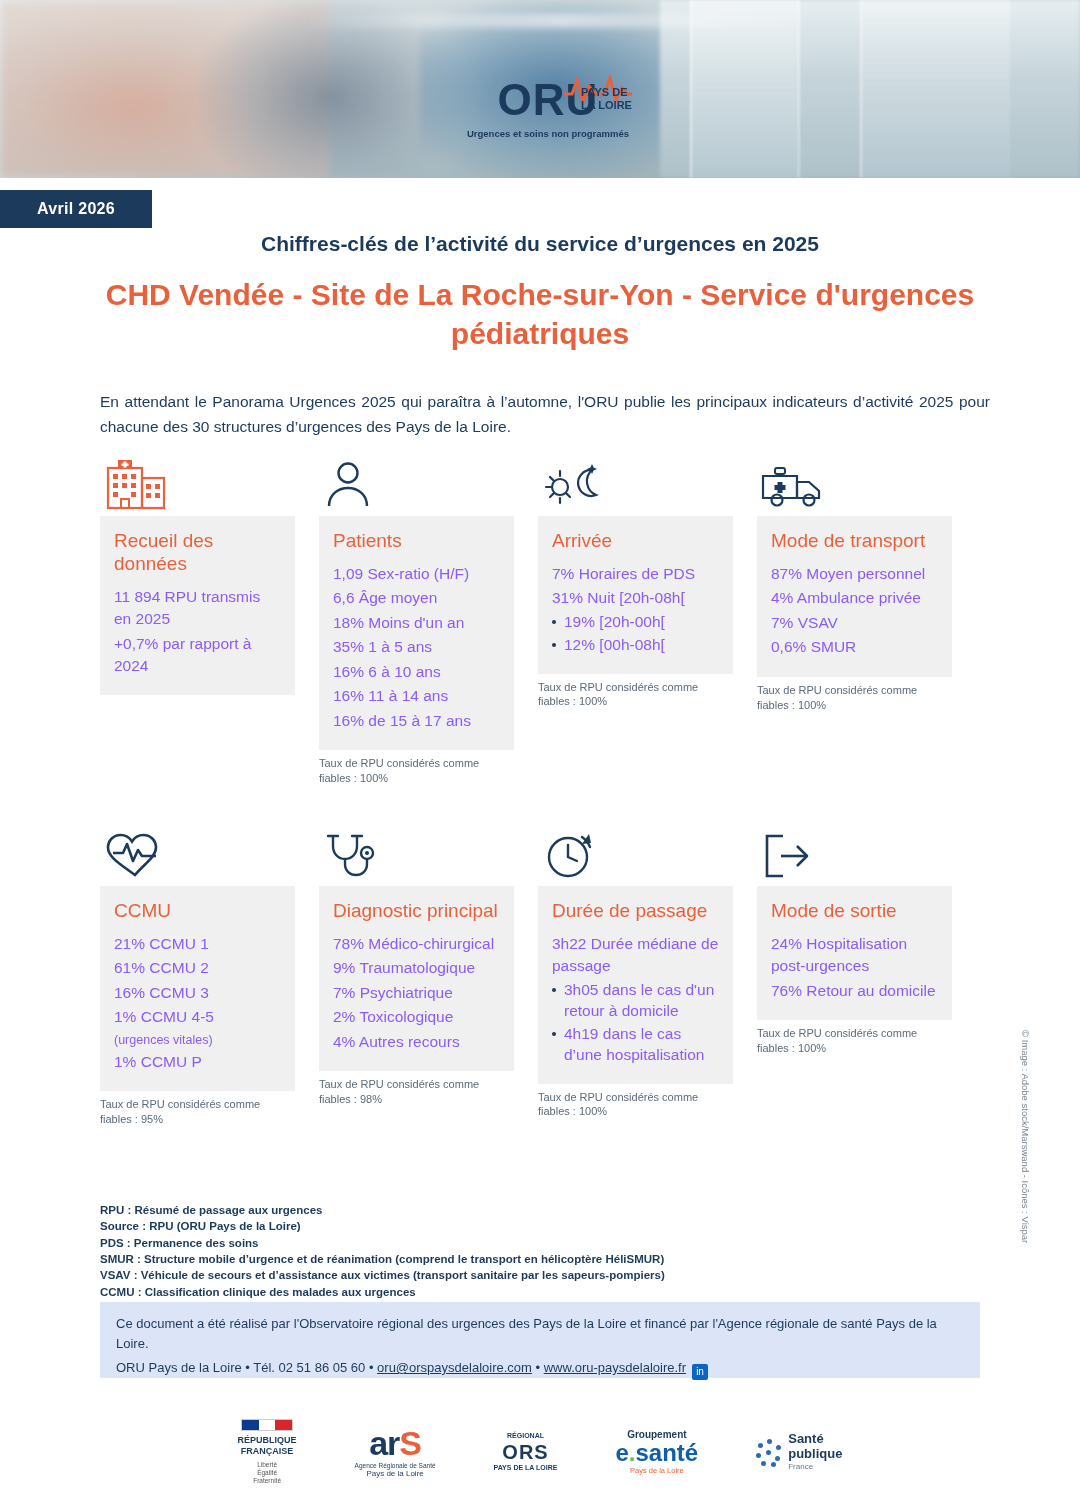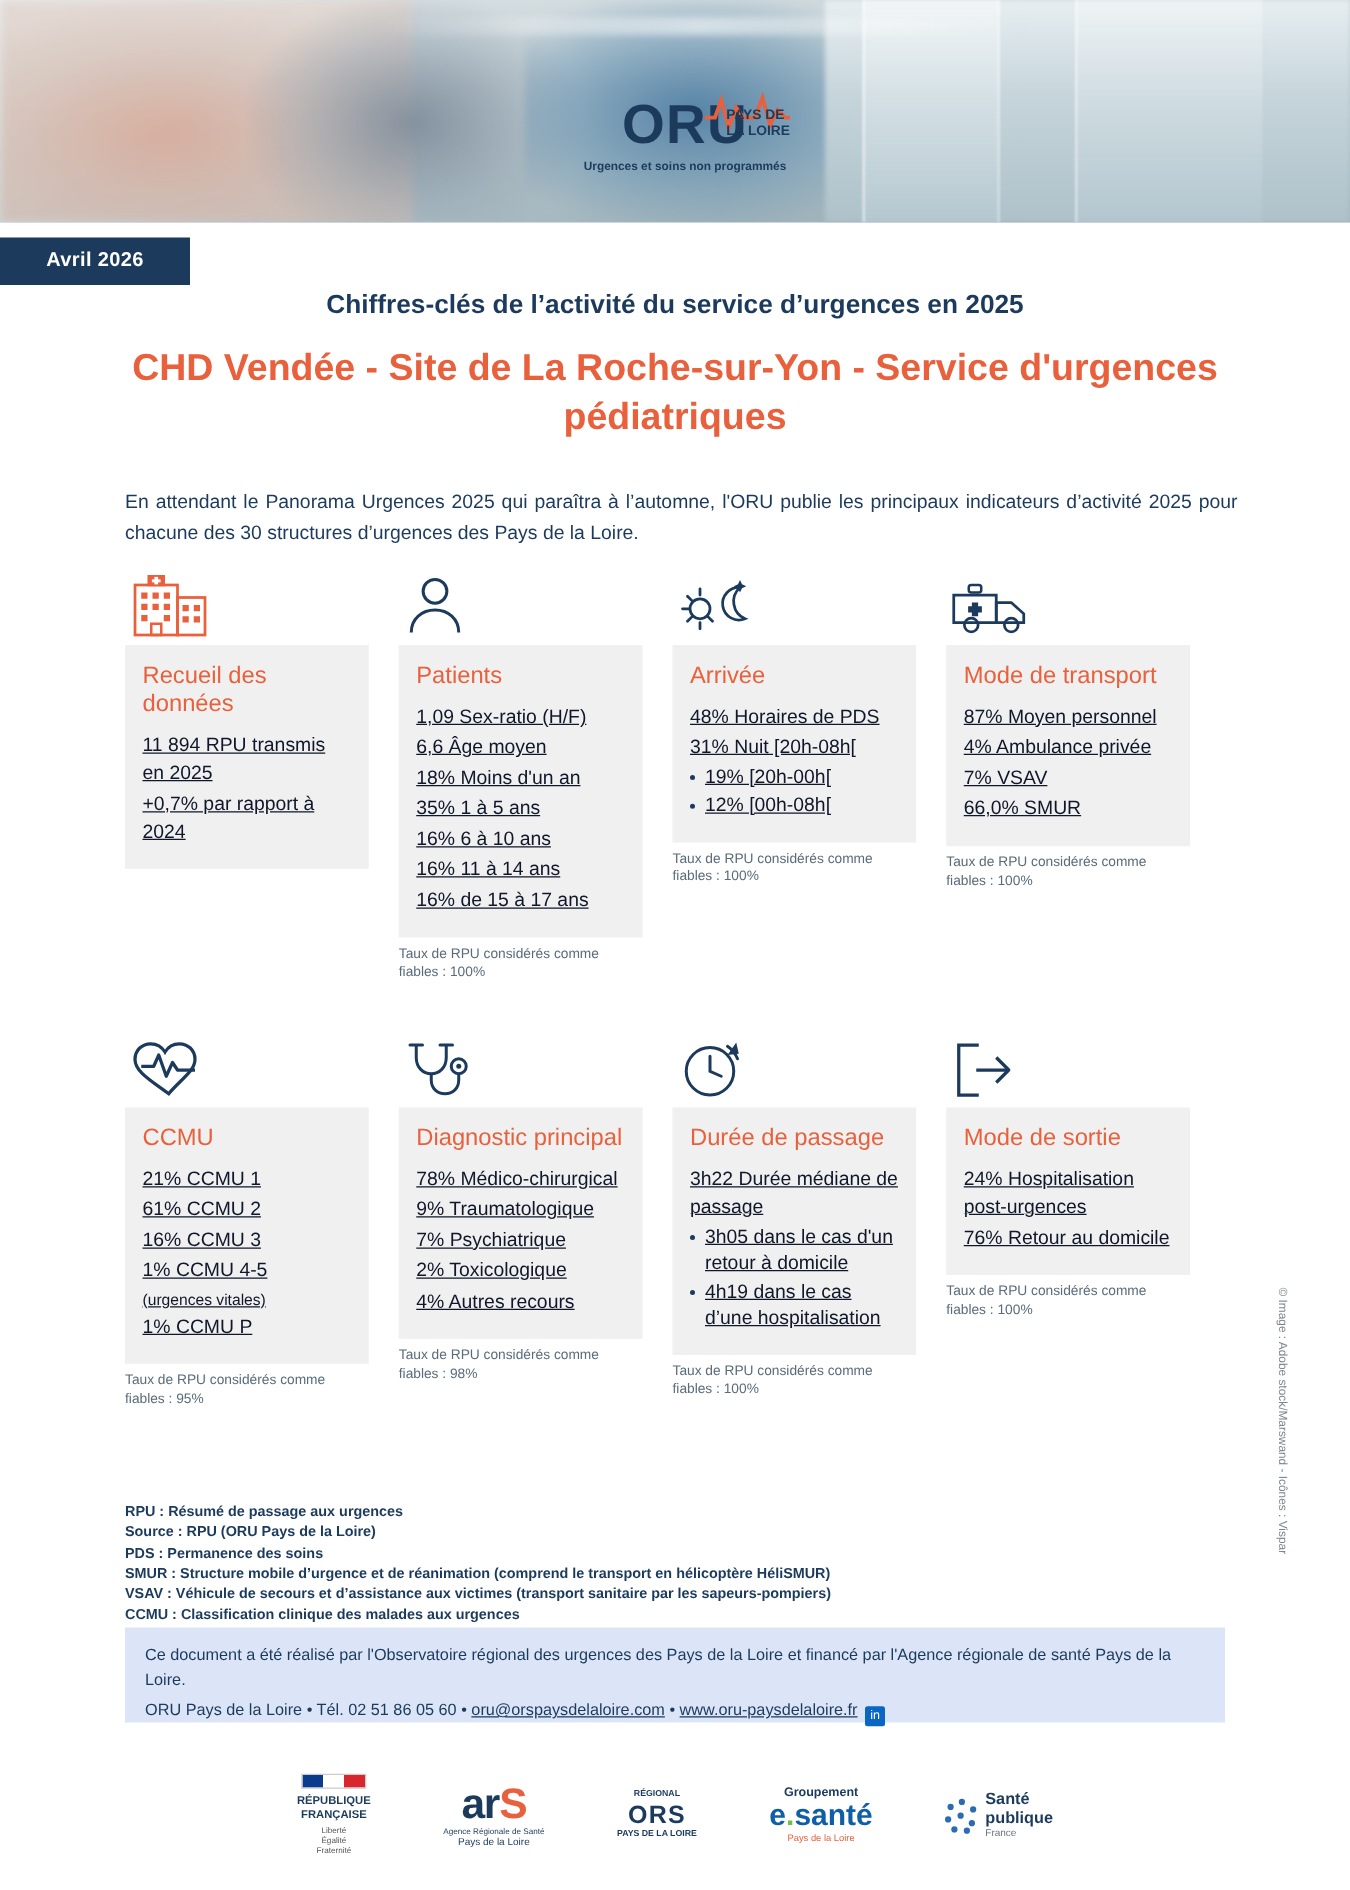--- a/index.html
+++ b/index.html
@@ -112,21 +112,21 @@
   .icon-wrap { height:52px; display:flex; align-items:flex-end; padding-left:4px; }
   .card {
     background:#f0f0f0;
     padding:14px 14px 16px 14px;
     margin-top:6px;
   }
   .card h3 {
     margin:0 0 10px 0; font-size:19px; font-weight:normal; color:#e8613c; line-height:1.2;
   }
   .card ul { margin:0; padding:0; list-style:none; }
-  .card li { font-size:15.5px; color:#0f172a; line-height:1.45; margin-bottom:2px;text-decoration:underline; }
+  .card li { font-size:15.5px; color:#8b5cf6; line-height:1.45; margin-bottom:2px; }
   .card li.small { font-size:12.5px; }
   .sub { margin:2px 0 2px 14px; padding:0; list-style:none; }
   .sub li { position:relative; padding-left:12px; font-size:15.5px; line-height:1.35; margin-bottom:2px;}
   .sub li:before {
     content:""; position:absolute; left:0; top:8px; width:4px; height:4px;
     border-radius:50%; background:#1b3a5c;
   }
   .note {
     margin-top:6px; font-size:11px; color:#5a6b7a; line-height:1.35;
   }
@@ -291,21 +291,21 @@
             <line x1="18" y1="38" x2="18" y2="43"></line>
             <line x1="28" y1="37" x2="24.5" y2="33.5"></line>
           </g>
           <path d="M50 10a13 13 0 1 0 4 25 15 15 0 0 1-4-25z" fill="none" stroke="#1b3a5c" stroke-width="2.2"></path>
           <path d="M50 4l1.6 3.4L55 9l-3.4 1.6L50 14l-1.6-3.4L45 9l3.4-1.6z" fill="#1b3a5c"></path>
         </svg>
       </div>
       <div class="card">
         <h3>Arrivée</h3>
         <ul>
-          <li>48% Horaires de PDS</li>
+          <li>7% Horaires de PDS</li>
           <li>31% Nuit [20h-08h[</li>
         </ul>
         <ul class="sub">
           <li>19% [20h-00h[</li>
           <li>12% [00h-08h[</li>
         </ul>
       </div>
       <div class="note note-slot">Taux de RPU considérés comme fiables : 100%</div>
     </div>
 
@@ -320,21 +320,21 @@
           <rect x="16.5" y="22" width="5" height="11" fill="#1b3a5c"></rect>
           <rect x="13.5" y="25" width="11" height="5" fill="#1b3a5c"></rect>
         </svg>
       </div>
       <div class="card">
         <h3>Mode de transport</h3>
         <ul>
           <li>87% Moyen personnel</li>
           <li>4% Ambulance privée</li>
           <li>7% VSAV</li>
-          <li>66,0% SMUR</li>
+          <li>0,6% SMUR</li>
         </ul>
       </div>
       <div class="note note-slot">Taux de RPU considérés comme fiables : 100%</div>
     </div>
   </div>
 
   <div class="row" style="margin-top:38px">
 
     <div class="col">
       <div class="icon-wrap">

